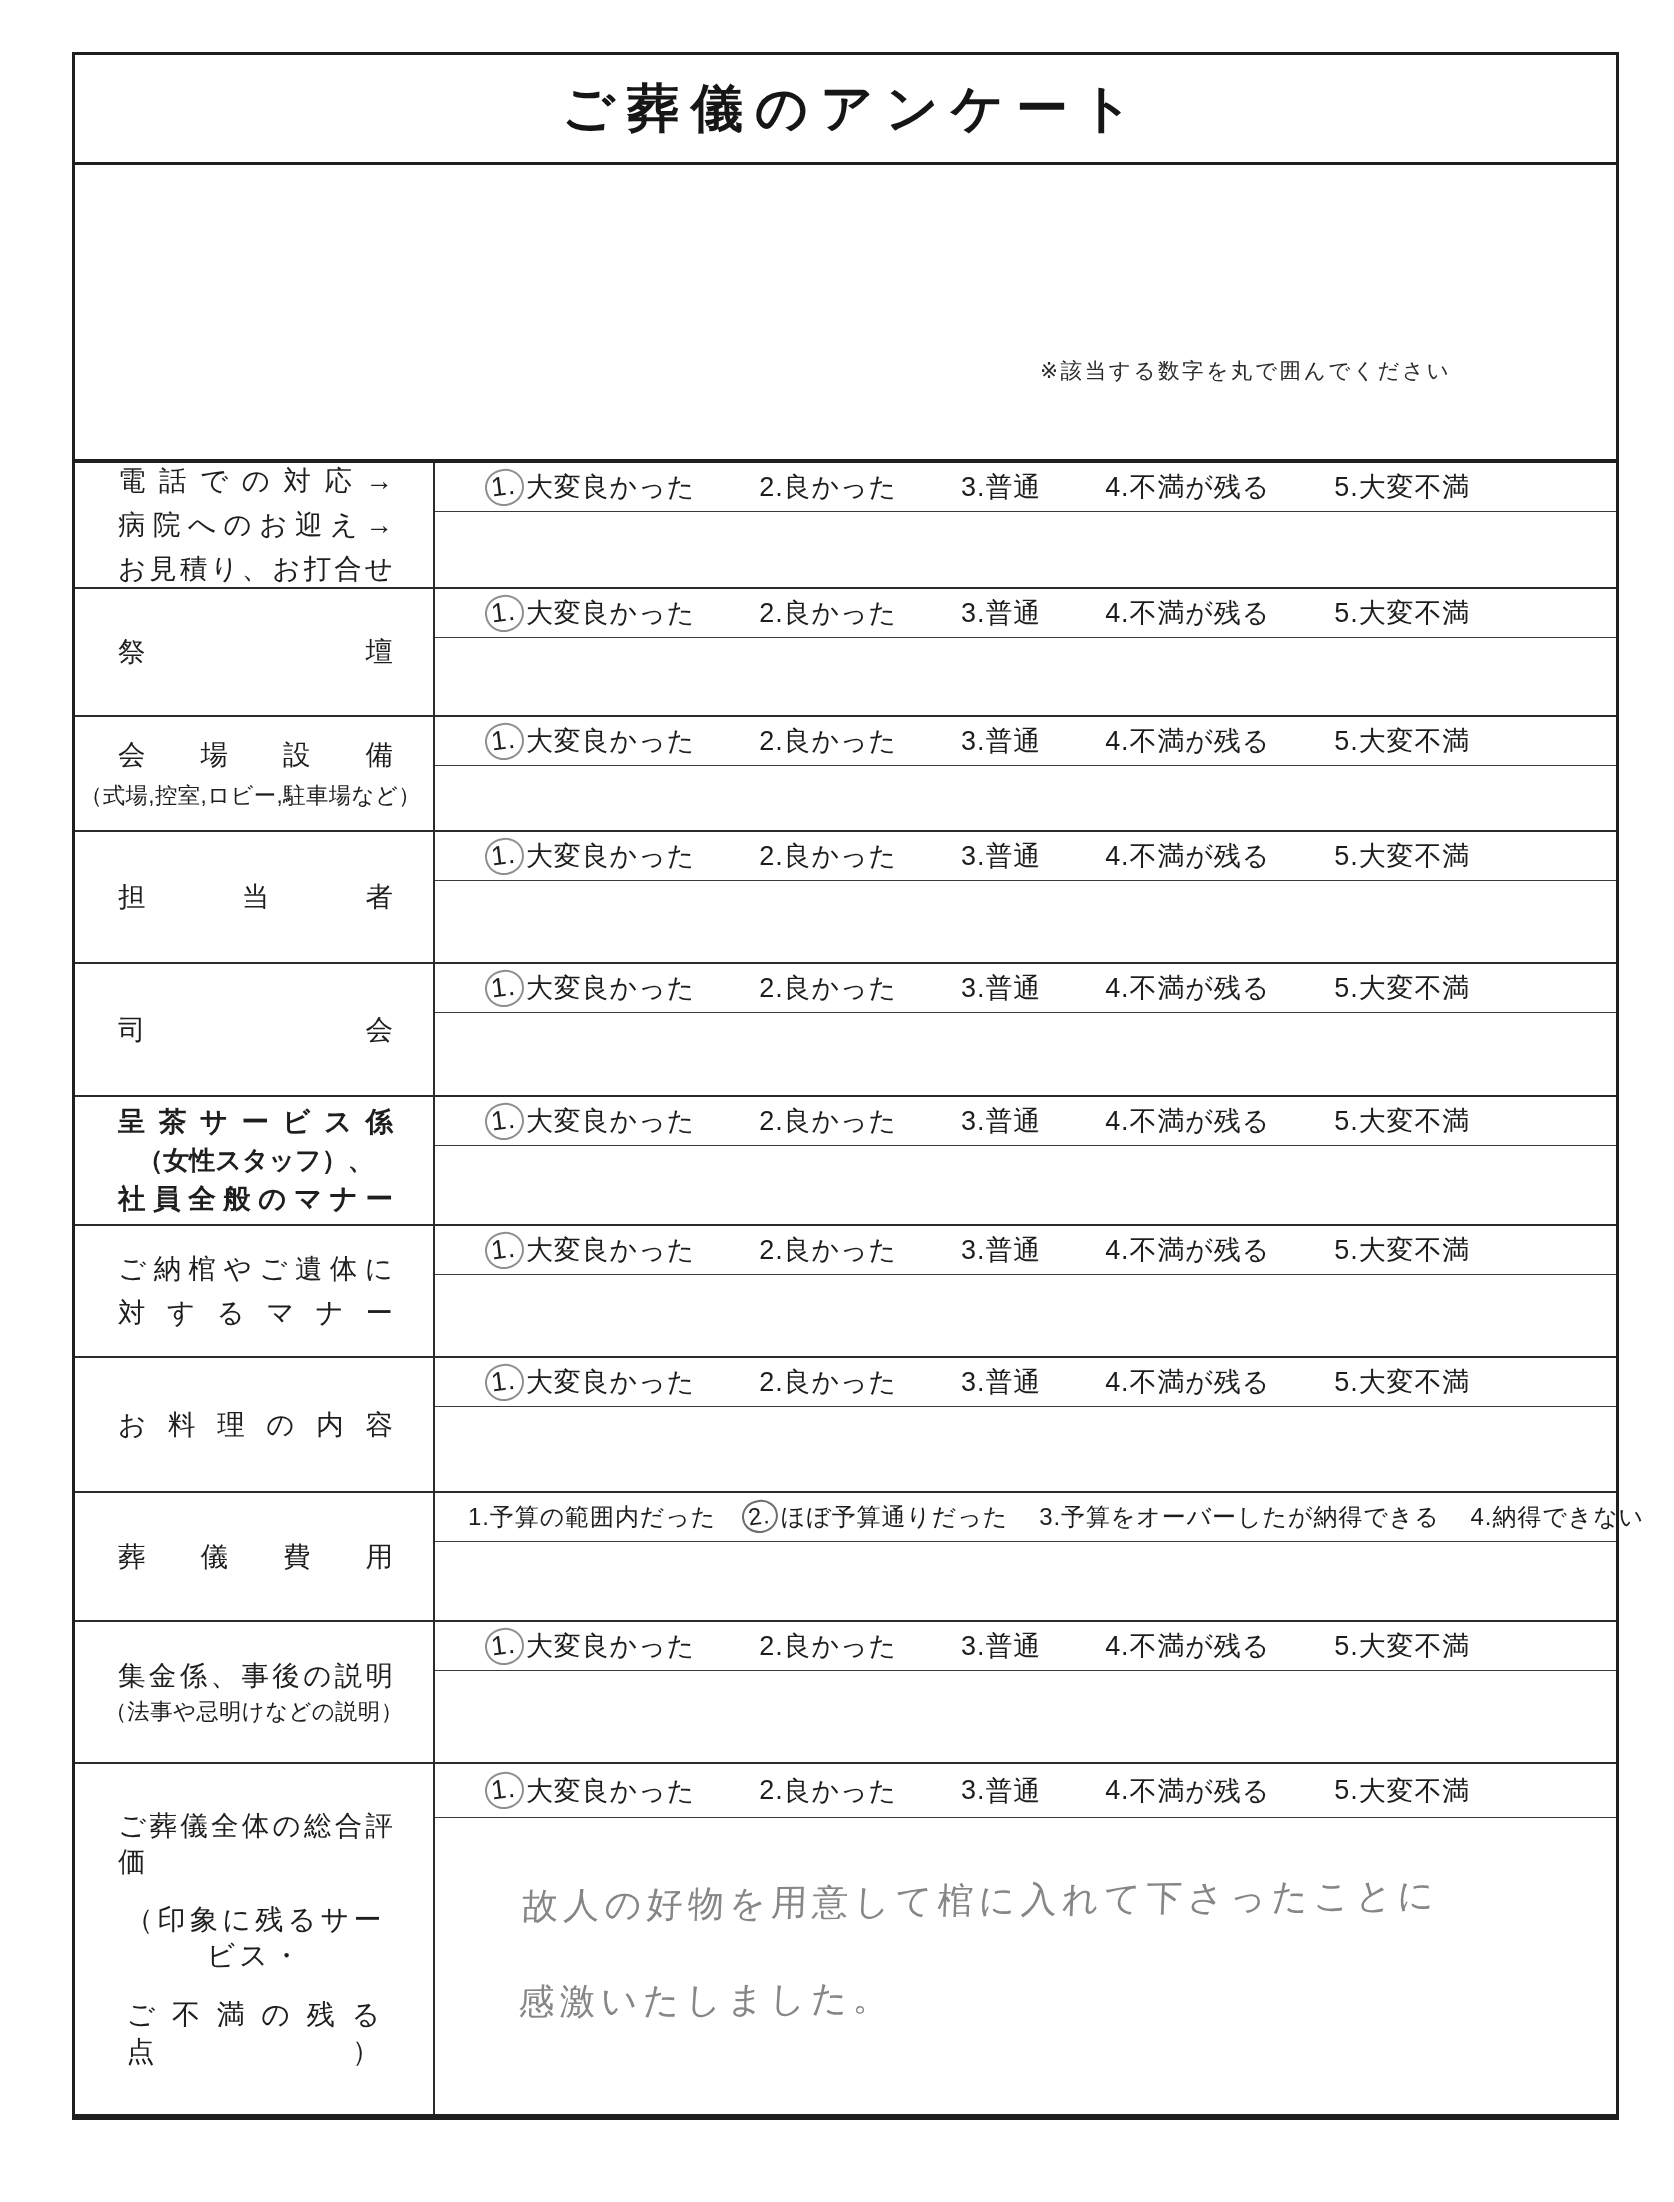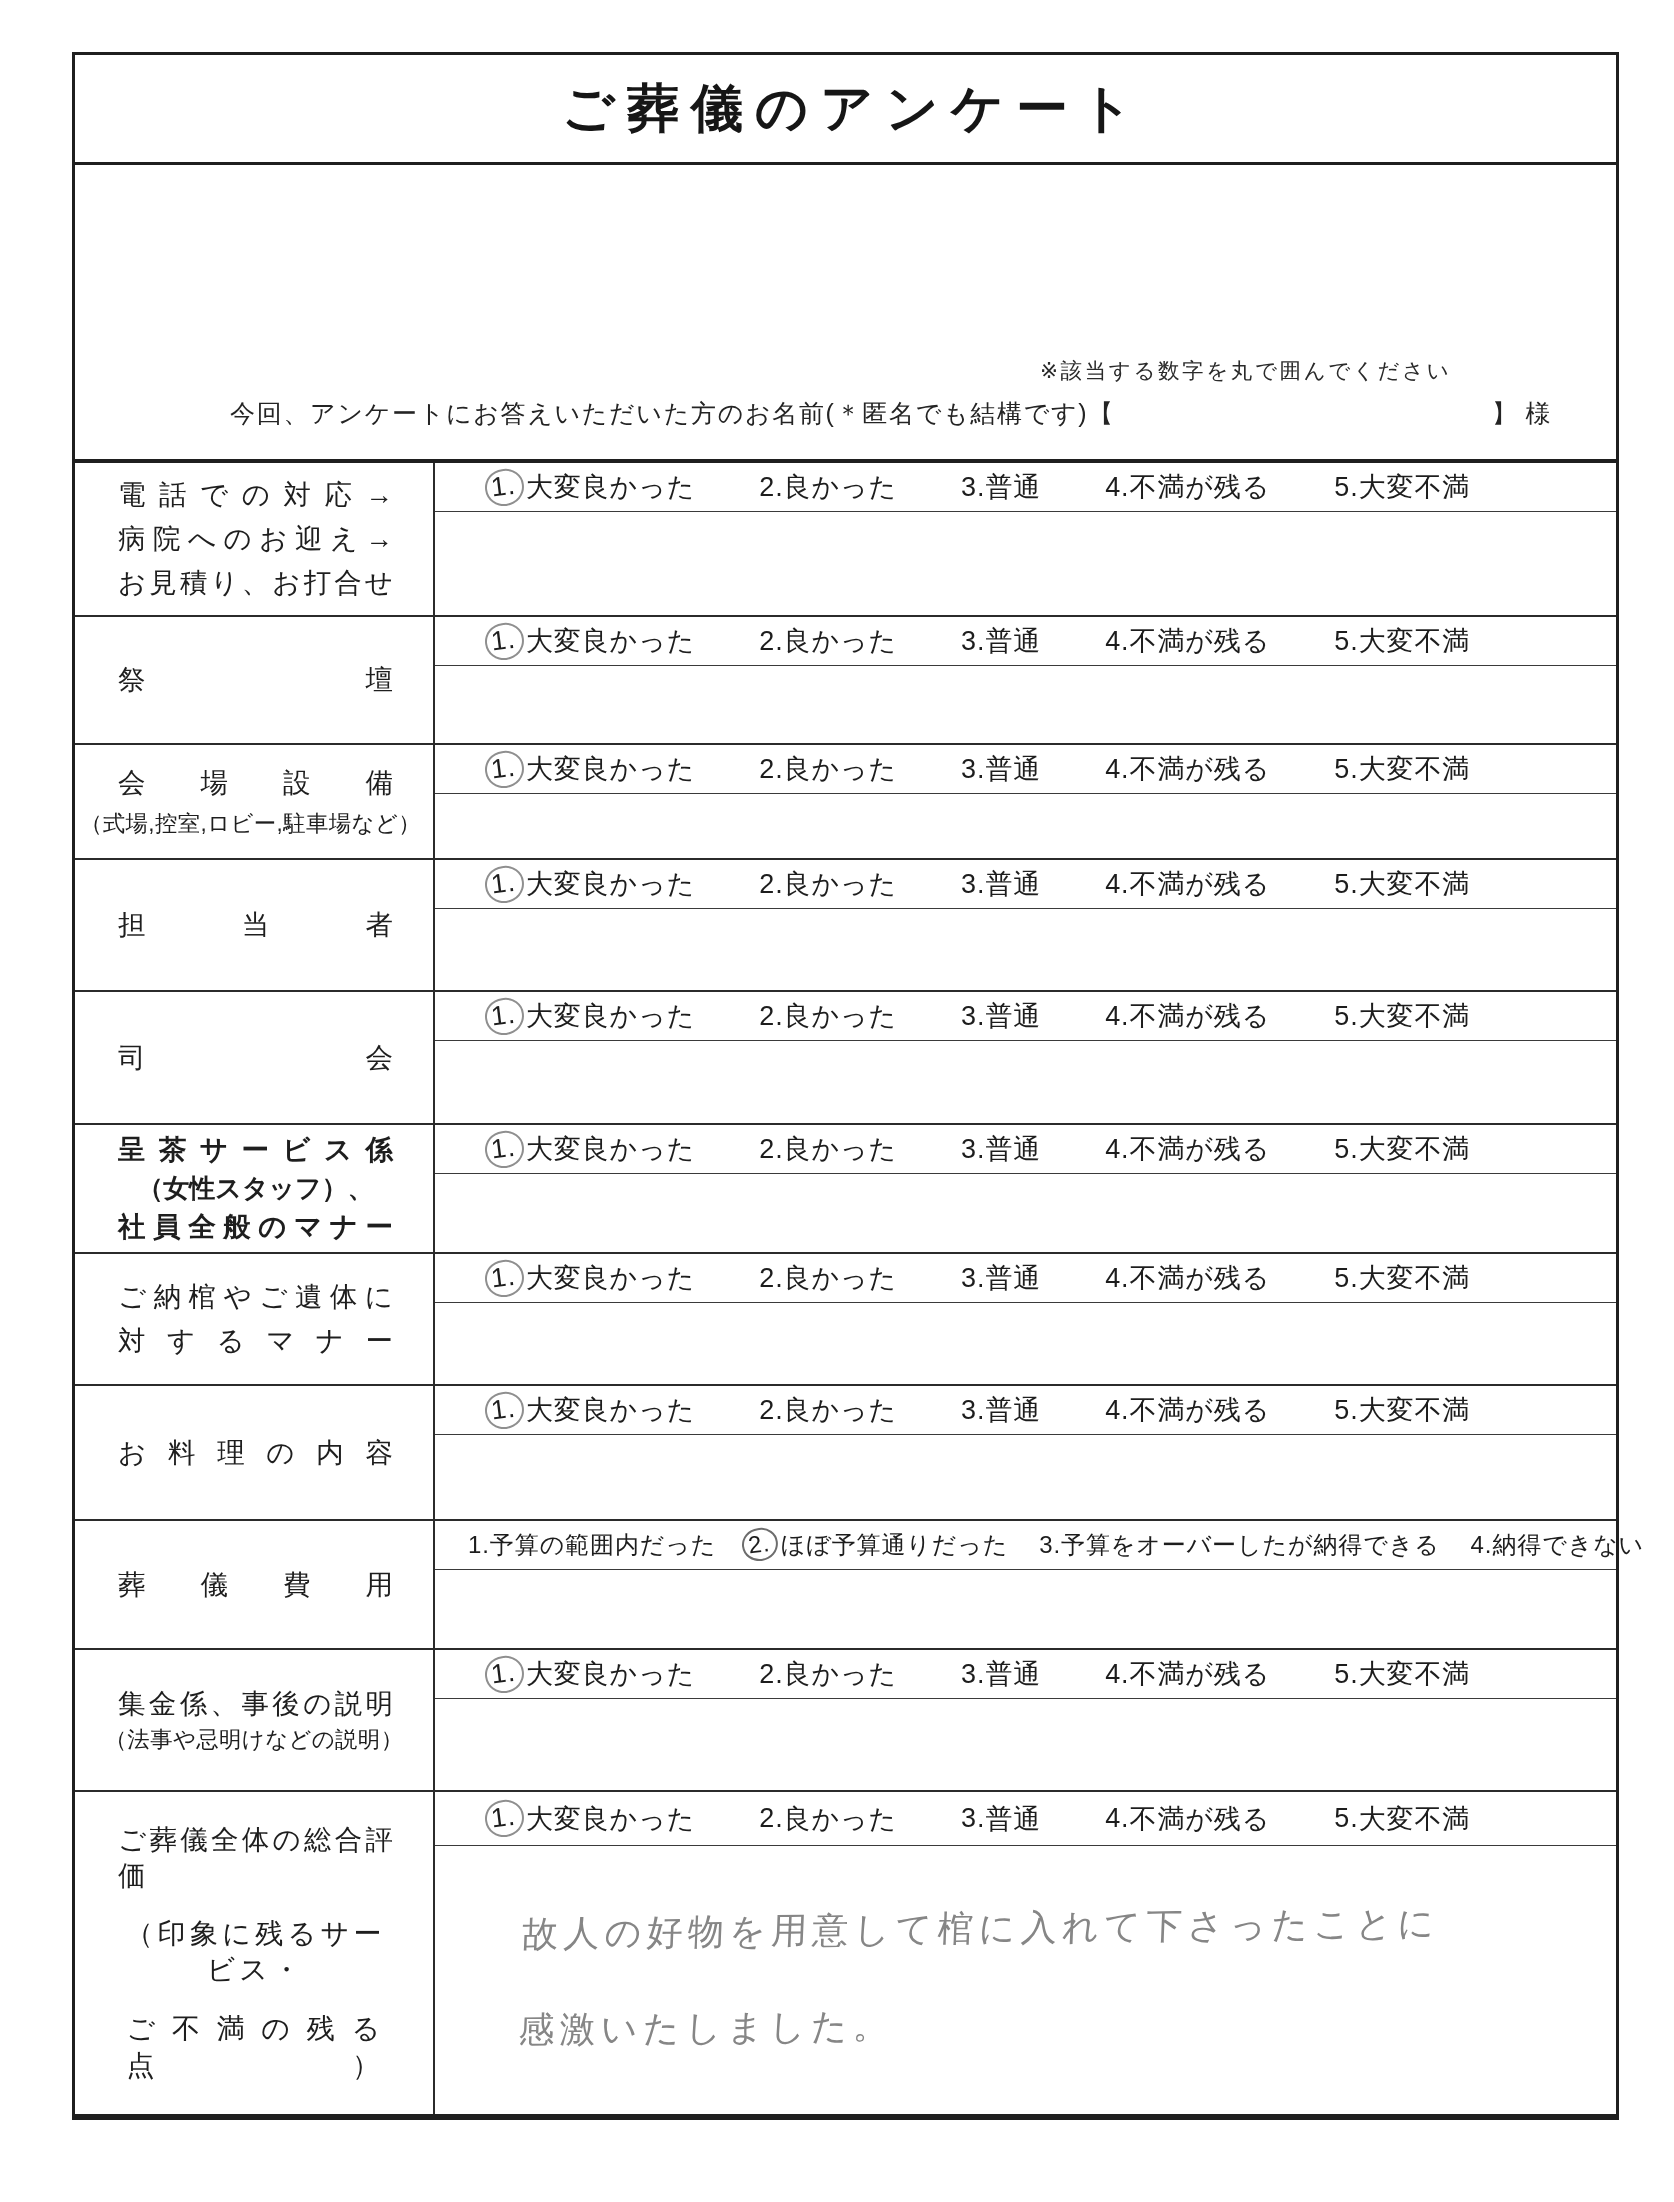--- a/index.html
+++ b/index.html
@@ -58,28 +58,24 @@
 
 <div class="sheet">
 
   <div class="title-bar">
     <h1>ご葬儀のアンケート</h1>
   </div>
 
 
   <div class="circle-note">※該当する数字を丸で囲んでください</div>
 
-  <div class="name-line">
-    <span>今回、アンケートにお答えいただいた方のお名前(＊匿名でも結構です)【</span>
-    <span class="name-suffix">】様</span>
-  </div>
 
   <div class="qtable">
 
-    <div class="row" style="height:154px">
+    <div class="row" style="height:126px">
       <div class="lbl">
         <span class="lbl-line just">電話での対応→</span>
         <span class="lbl-line just">病院へのお迎え→</span>
         <span class="lbl-line just">お見積り、お打合せ</span>
       </div>
       <div class="ans">
         <div class="opt-strip">
             <span class="opt">
               <span class="num circled">1.</span>
               <span>大変良かった</span>

